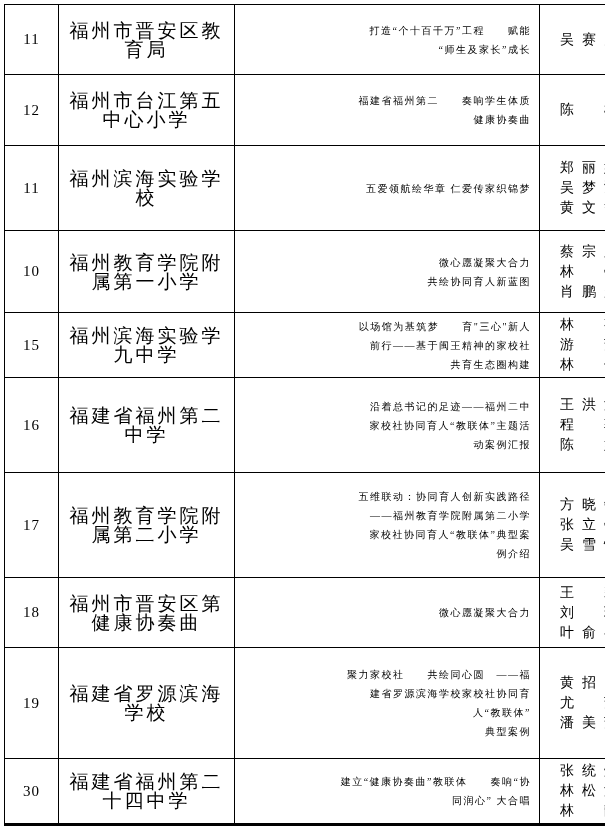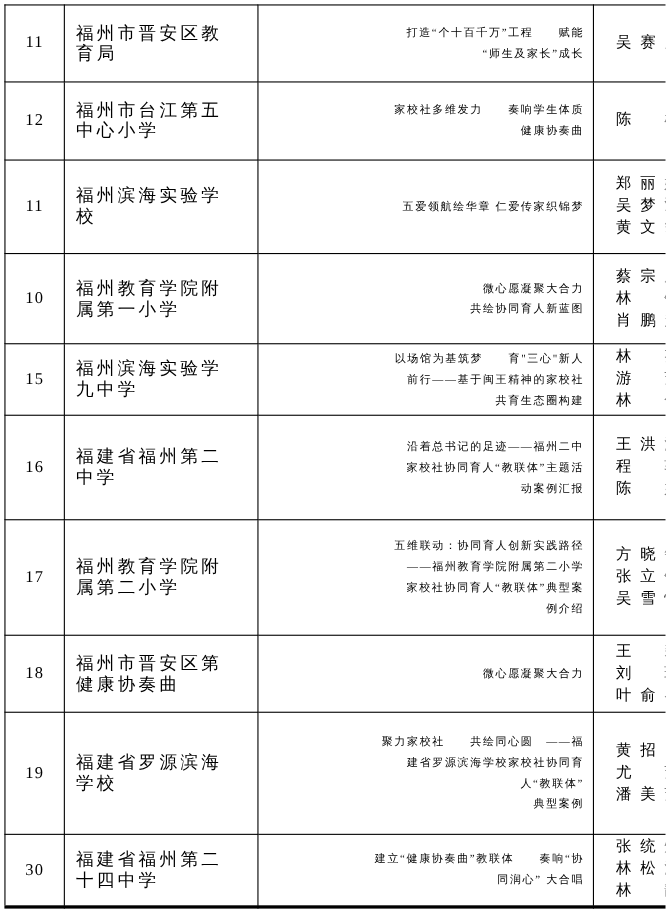--- a/index.html
+++ b/index.html
@@ -35,25 +35,25 @@
   }
   td.cell-num {
     width: 51px;
     text-align: center;
     font-size: 15px;
     letter-spacing: 1px;
   }
   td.cell-org {
     width: 155px;
     padding: 2px 10px;
-    font-size: 16px;
+    font-size: 19px;
     letter-spacing: 3px;
     line-height: 19px;
     white-space: pre-line;
-    text-align: left;
+    text-align: center;
   }
   td.cell-project {
     width: 288px;
     padding: 2px 8px;
     font-size: 10px;
     letter-spacing: 1.5px;
     line-height: 19px;
     white-space: pre-line;
     text-align: right;
     margin-top: 28px;
@@ -79,21 +79,21 @@
           <td class="cell-org">福州市晋安区教
 育局</td>
           <td class="cell-project">打造“个十百千万”工程　　赋能
 “师生及家长”成长</td>
           <td class="cell-names">吴赛月</td>
         </tr>
         <tr style="height: 71px;">
           <td class="cell-num">12</td>
           <td class="cell-org">福州市台江第五
 中心小学</td>
-          <td class="cell-project">家校社多维发力　　奏响学生体质
+          <td class="cell-project">福建省福州第二　　奏响学生体质
 健康协奏曲</td>
           <td class="cell-names">陈　榕</td>
         </tr>
         <tr style="height: 85px;">
           <td class="cell-num">11</td>
           <td class="cell-org">福州滨海实验学
 校</td>
           <td class="cell-project">五爱领航绘华章 仁爱传家织锦梦</td>
           <td class="cell-names">郑丽娜
 吴梦鸿

